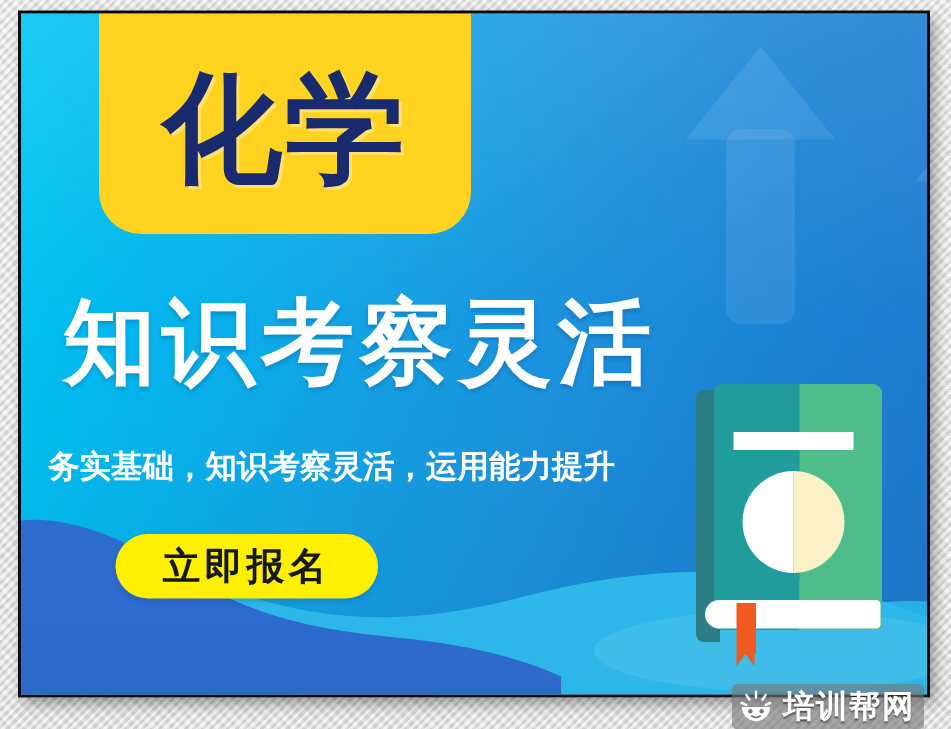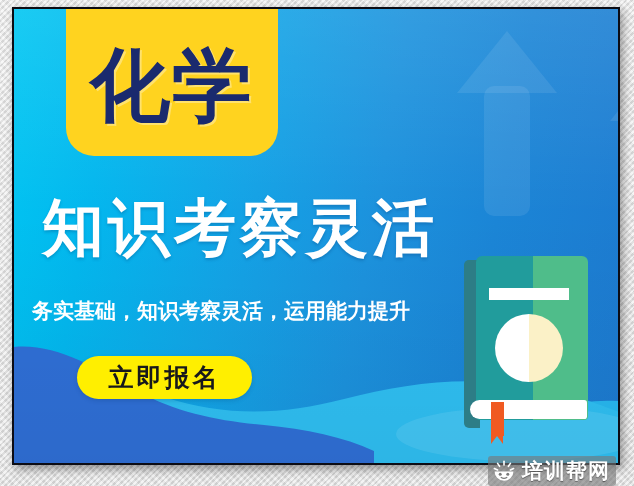--- a/index.html
+++ b/index.html
@@ -79,21 +79,21 @@
   #arrow-main .shaft { top: 55px; width: 46px; height: 130px; }
 
   #arrow-side  { left: 592px; top: 60px; width: 92px; height: 160px; background: none; }
   #arrow-side .head  { top: 0; border-left-width: 42px; border-right-width: 42px; border-bottom-width: 52px; }
 
   
   #subject-chip {
     position: absolute;
     left: 52px;
     top: 0;
-    width: 212px;
+    width: 248px;
     height: 147px;
     background: #ffd31f;
     border-radius: 0 0 28px 28px;
     display: flex;
     align-items: center;
     justify-content: center;
     box-sizing: border-box;
     padding-top: 6px;
   }
   #subject-label {

